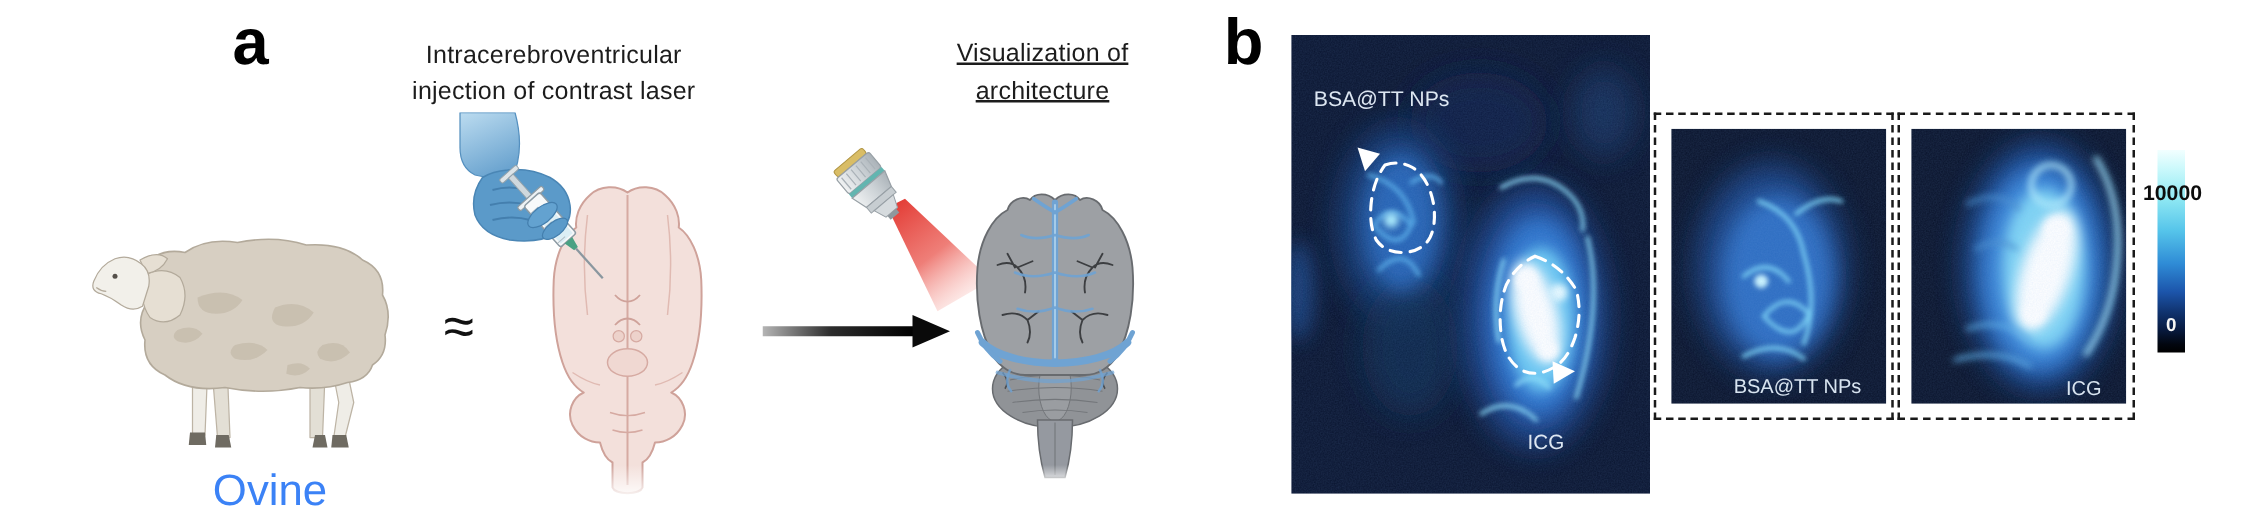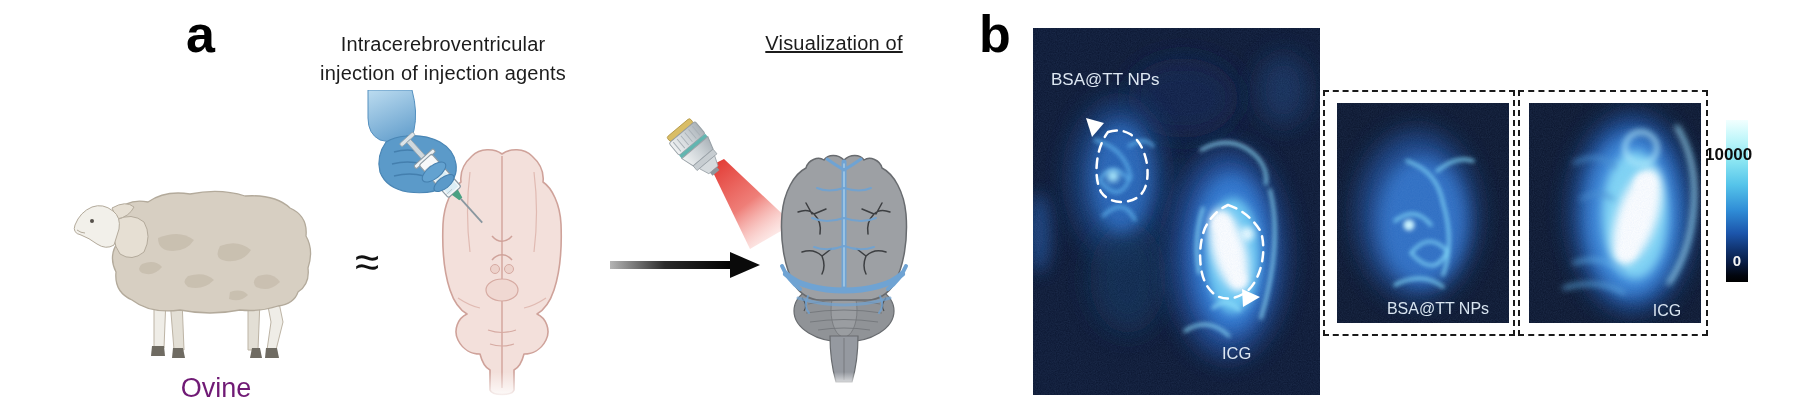--- a/index.html
+++ b/index.html
@@ -1,43 +1,43 @@
 <!DOCTYPE html>
 <html><head>
 <meta charset="utf-8">
 <style>
   html,body{margin:0;padding:0;background:#ffffff;}
   #figure{position:relative;width:1814px;height:418px;background:#ffffff;overflow:hidden;
           font-family:"Liberation Sans","DejaVu Sans",sans-serif;color:#1b1b1b;}
   .abs{position:absolute;}
   .panel-label{font-size:52px;font-weight:700;color:#000;line-height:1;}
   .caption{font-size:20px;line-height:29px;text-align:center;color:#1c1c1c;letter-spacing:0.2px;}
-  .small-caption{font-size:27px;text-align:center;color:#701a75;}
+  .small-caption{font-size:35px;text-align:center;color:#3b82f6;}
   .approx{font-size:44px;color:#111;text-align:center;line-height:1;}
   .inset{box-sizing:border-box;border:2px dashed #1a1a1a;background:#ffffff;}
   .colorbar{width:22px;height:162px;
     background:linear-gradient(to bottom,
       #f2ffff 0%, #c8f8fb 10%, #8fe8f3 24%, #55c4ea 40%, #2f8cd6 56%,
       #1c55ab 70%, #10336f 80%, #081c44 88%, #02060f 96%, #000 100%);}
-  .cb-max{font-size:17px;font-weight:700;color:#0d0d0d;text-align:left;}
+  .cb-max{font-size:17px;font-weight:700;color:#0d0d0d;text-align:center;}
   .cb-min{font-size:15px;font-weight:700;color:#f5f5f5;text-align:center;}
   svg{display:block;}
   svg text{font-family:"Liberation Sans","DejaVu Sans",sans-serif;}
 </style>
 </head>
 <body>
 
 <div id="figure">
 
   <div class="abs panel-label" style="left:186px;top:8px;"></div>
   <div class="abs panel-label" style="left:186px;top:8px;">a</div>
 
   <div class="abs caption" style="left:293px;top:30px;width:300px;">
     <div>Intracerebroventricular</div>
-    <div>injection of injection agents</div>
+    <div>injection of contrast laser</div>
   </div>
 
   <svg class="abs" style="left:70px;top:180px;" width="246" height="190" viewBox="0 0 246 190">
     <g stroke-linejoin="round">
 
       <path d="M178,118 L190,120 L188,170 L178,170 Z" fill="#e3dfd5" stroke="#bdb4a5" stroke-width="1"></path>
       <path d="M182,168 L190,168 L192,178 L180,178 Z" fill="#6f6b62"></path>
       <path d="M196,116 L208,118 L213,142 L206,170 L197,170 L201,142 Z" fill="#efede7" stroke="#bdb4a5" stroke-width="1"></path>
       <path d="M196,168 L207,168 L209,178 L195,178 Z" fill="#6f6b62"></path>
 
@@ -163,20 +163,21 @@
           <stop offset="0.45" stop-color="#2c2c2c"></stop>
         <stop offset="1" stop-color="#000000"></stop>
       </linearGradient>
     </defs>
     <rect x="0" y="11" width="122" height="8" fill="url(#arrowGrad)"></rect>
     <path d="M120,2 L150,15 L120,28 Z" fill="#0a0a0a"></path>
   </svg>
 
   <div class="abs caption" style="left:714px;top:28px;width:240px;line-height:30px;text-decoration:underline;">
     <div>Visualization of</div>
+    <div>architecture</div>
   </div>
 
   <svg class="abs" style="left:768px;top:148px;" width="152" height="240" viewBox="0 0 152 240">
     <defs>
       <linearGradient id="gb-fade" x1="0" y1="0" x2="0" y2="1">
         <stop offset="0" stop-color="#ffffff" stop-opacity="0"></stop>
         <stop offset="1" stop-color="#ffffff" stop-opacity="1"></stop>
       </linearGradient>
     </defs>
 

